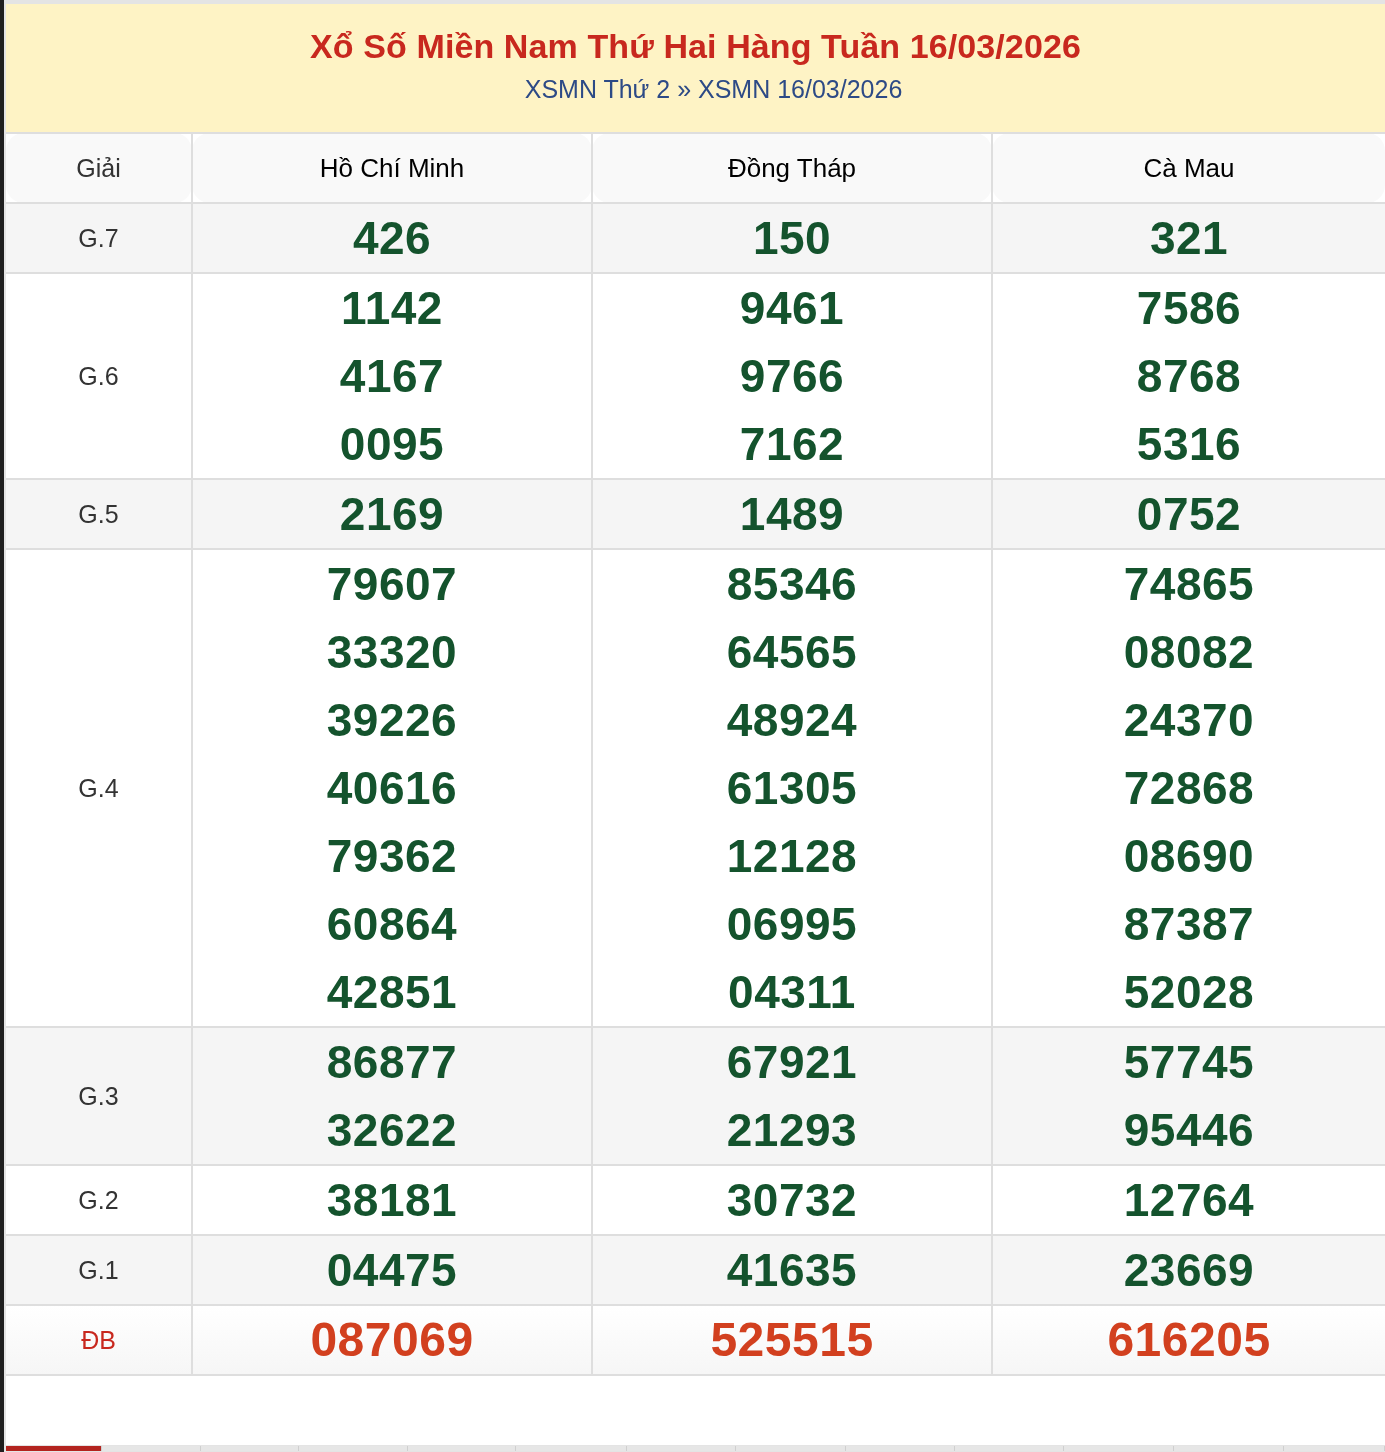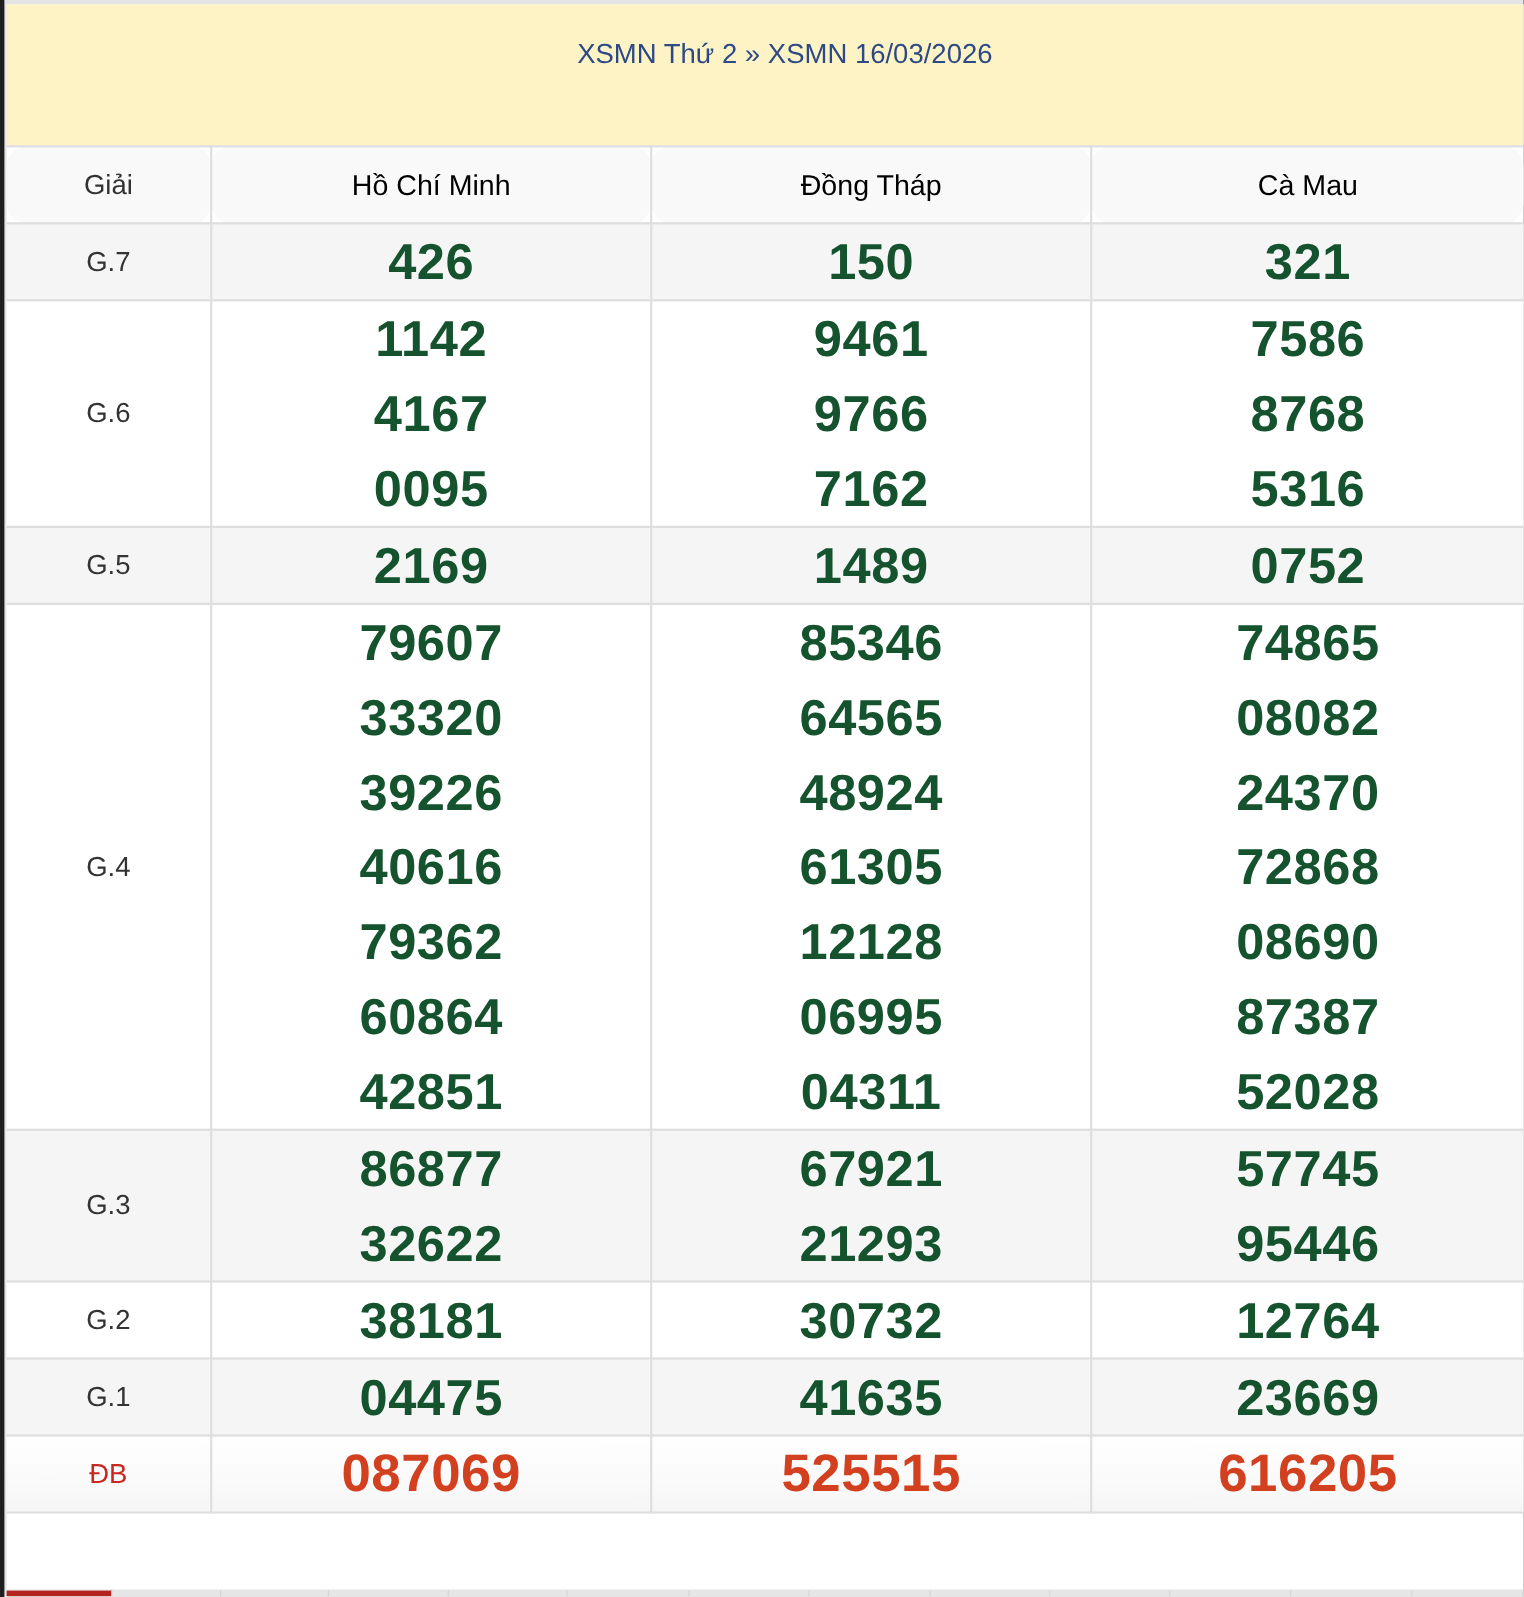--- a/index.html
+++ b/index.html
@@ -132,20 +132,21 @@
     background: #b3241f;
   }
 </style>
 </head>
 <body>
 
 <div class="frame">
   <div class="page">
 
     <div class="banner">
+      <div class="banner-title">Xổ Số Miền Nam Thứ Hai Hàng Tuần 16/03/2026</div>
       <div class="banner-sub">
         <a href="#">XSMN Thứ 2</a>
         <span>»</span>
         <a href="#">XSMN 16/03/2026</a>
       </div>
     </div>
 
     <table class="results">
       <colgroup>
         <col class="c-label">

